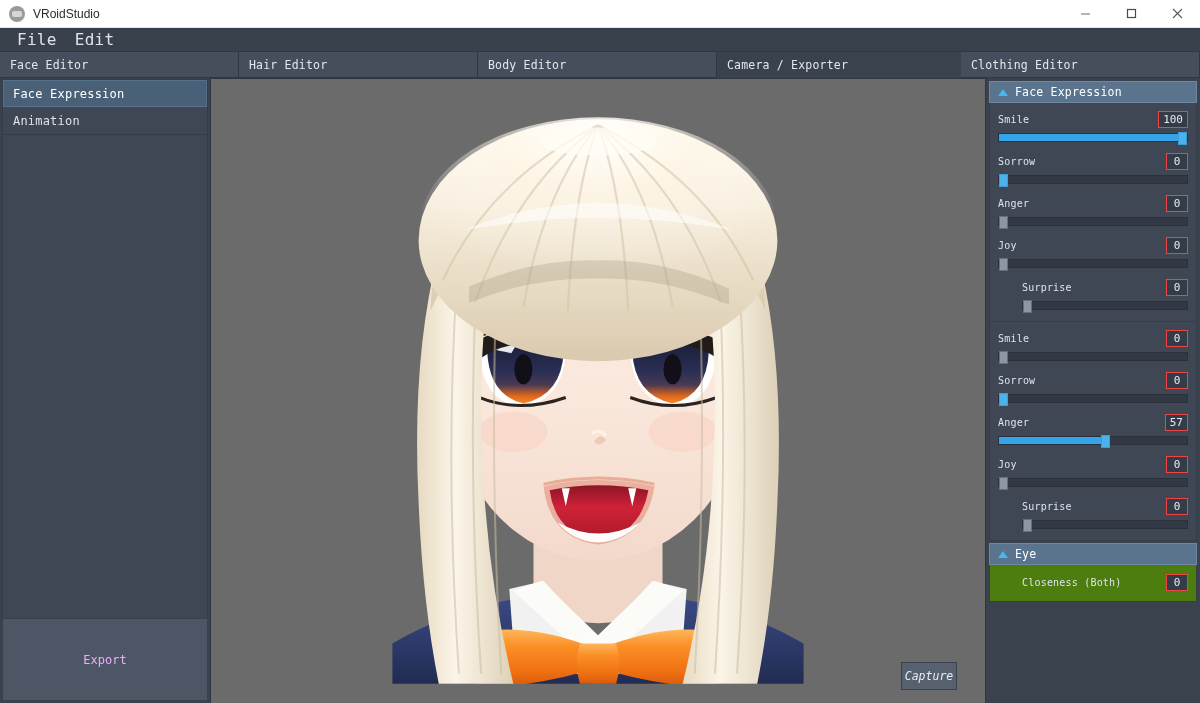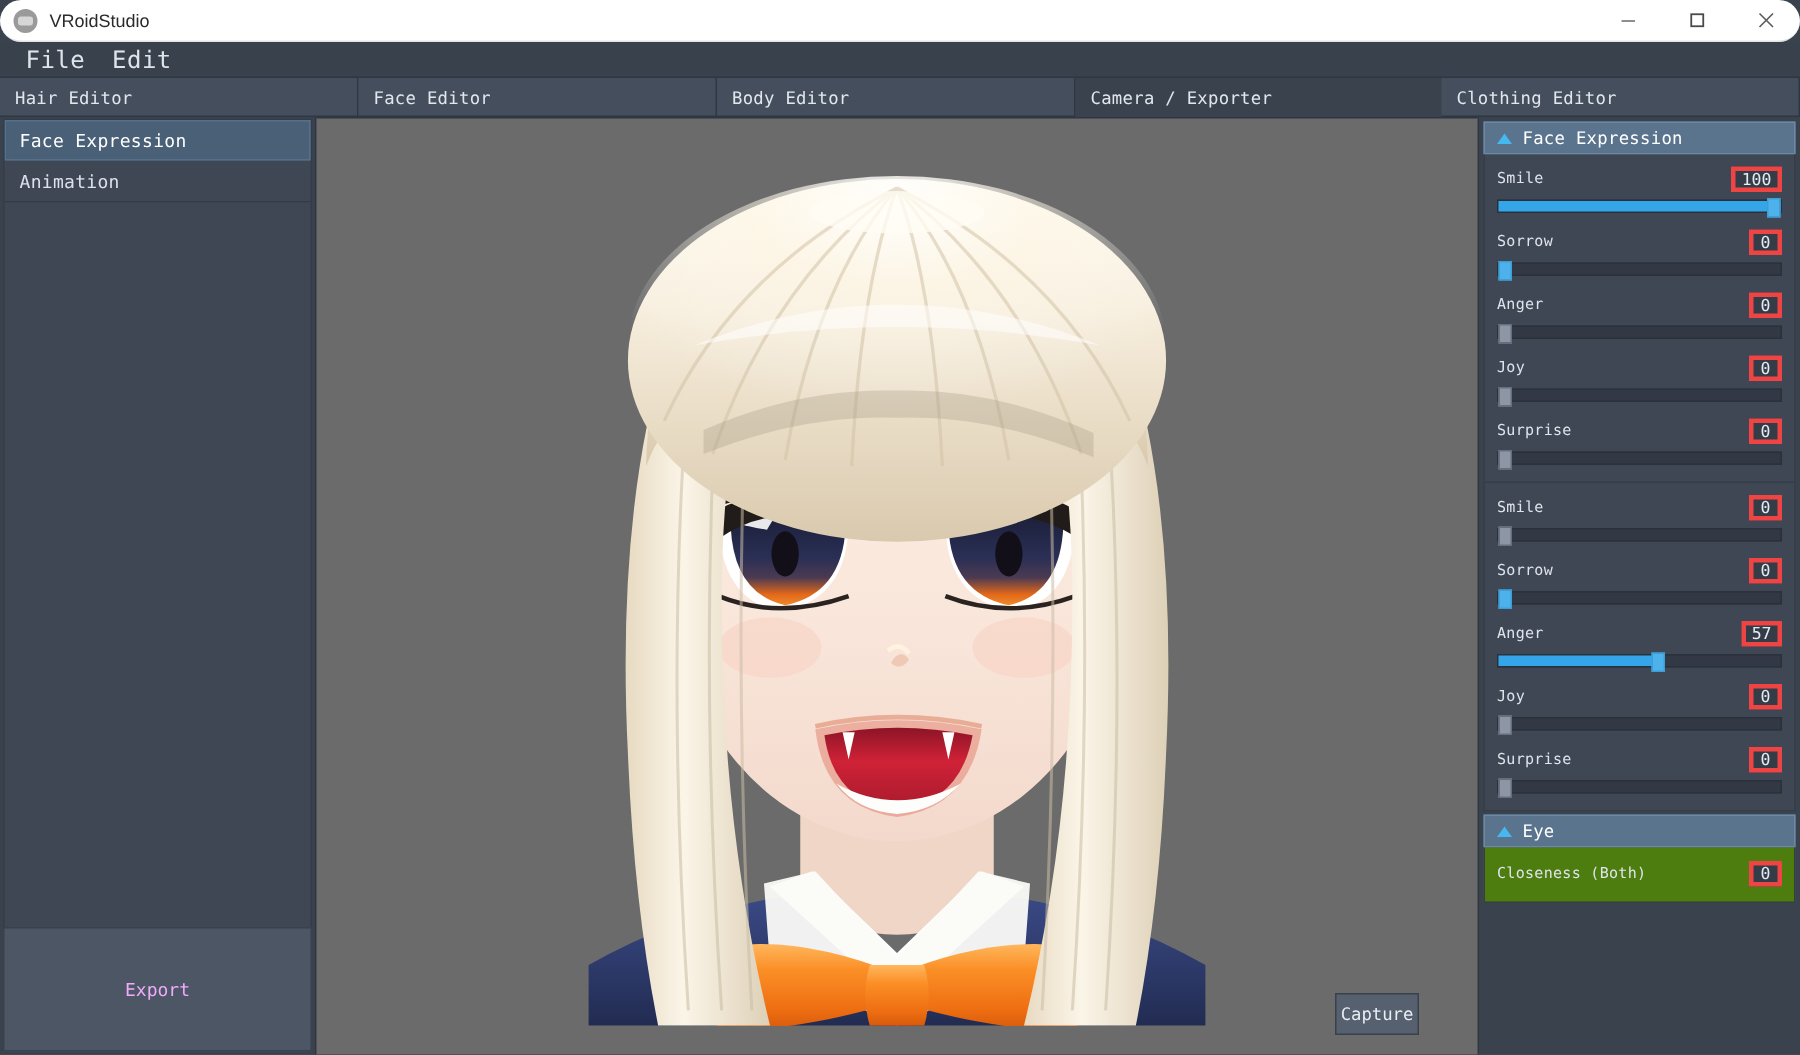--- a/index.html
+++ b/index.html
@@ -12,21 +12,21 @@
     -webkit-font-smoothing:none;
   }
 
   
   #app { width:1200px; height:703px; display:flex; flex-direction:column;
          background:#3a424e; position:relative; }
 
   
   .titlebar {
     height:28px; background:#ffffff; display:flex; align-items:center;
-    flex:0 0 28px; border-bottom:1px solid #e3e3e3;border-radius:14px;
+    flex:0 0 28px; border-bottom:1px solid #e3e3e3;
   }
   .tb-icon {
     width:16px; height:16px; margin-left:9px; margin-right:8px;
     border-radius:50%; background:#9a9a9a; position:relative; flex:0 0 auto;
   }
   .tb-icon::after{
     content:""; position:absolute; left:3px; top:5px; width:10px; height:6px;
     background:#d6d6d6; border-radius:2px;
   }
   .tb-title { font-family:"Liberation Sans", sans-serif; font-size:12px; color:#2b2b2b; flex:1 1 auto; }
@@ -81,46 +81,47 @@
     font-size:12px; color:#f0abfc; margin-top:0;
   }
 
   
   .viewport { flex:1 1 auto; position:relative; background:#6b6b6b; overflow:hidden;
               border-top:1px solid #2e3641; }
 
   
   .char { position:absolute; left:0; top:0; right:0; bottom:0; }
   .capture-btn {
-    position:absolute; right:39px; bottom:13px; width:56px; height:28px;
+    position:absolute; right:28px; bottom:13px; width:56px; height:28px;
     background:#57606e; border:1px solid #39414d; color:#e8edf4;
     display:flex; align-items:center; justify-content:center; font-size:11.5px;
     z-index:40;
+    font-style:italic;
   }
 
   
   .rpanel {
     width:215px; flex:0 0 215px; background:#3a424e; overflow:hidden;
     border-left:1px solid #2e3641; padding-top:1px;
   }
   .sec-header {
     height:22px; background:#5a748d; display:flex; align-items:center;
     padding-left:8px; font-size:11.5px; color:#ffffff; letter-spacing:.2px;
     border:1px solid #6d88a3; margin:2px 3px 0 3px;
   }
   .tri { width:0;height:0;border-left:5px solid transparent;border-right:5px solid transparent;
          border-bottom:7px solid #47b7ef; margin-right:7px; flex:0 0 auto; }
   .sec-body { background:#3f4755; margin:0 3px; border:1px solid #353d49; border-top:none;
               padding:8px 8px 9px 8px; }
   .srow { margin-bottom:11px; }
-  .srow:last-child { margin-bottom:2px; }
+  .srow:last-child { margin-bottom:2px;margin-left:24px; }
   .slabelrow { display:flex; align-items:center; justify-content:space-between; height:17px; }
   .slabel { font-size:10px; color:#dfe4ec; letter-spacing:.2px; }
   .sval {
-    min-width:22px; height:17px; background:#343c47; border:3px solid #ef4444;
+    min-width:22px; height:17px; background:#343c47; border:1px solid #ef4444;
     color:#e6ebf2; font-size:11px; display:flex; align-items:center;
     justify-content:center; padding:0 4px;
   }
   .strack {
     margin-top:5px; height:9px; background:#323945; border:1px solid #2a313b;
     position:relative;
   }
   .sfill { position:absolute; left:0; top:0; bottom:0; background:#33a5e8; }
   .sthumb {
     position:absolute; top:-2px; width:9px; height:13px; background:#8d96a4;
@@ -157,22 +158,22 @@
       </div>
     </div>
   </div>
 
   <div class="menubar">
     <div class="menu-item">File</div>
     <div class="menu-item">Edit</div>
   </div>
 
   <div class="tabbar">
+    <div class="tab t0">Face Editor</div>
     <div class="tab t1">Hair Editor</div>
-    <div class="tab t0">Face Editor</div>
     <div class="tab t2">Body Editor</div>
     <div class="tab active-tab">Camera / Exporter</div>
     <div class="tab t3">Clothing Editor</div>
   </div>
 
   <div class="bodywrap">
 
     <div class="sidebar">
       <div class="side-list">
         <div class="side-item selected">Face Expression</div>

